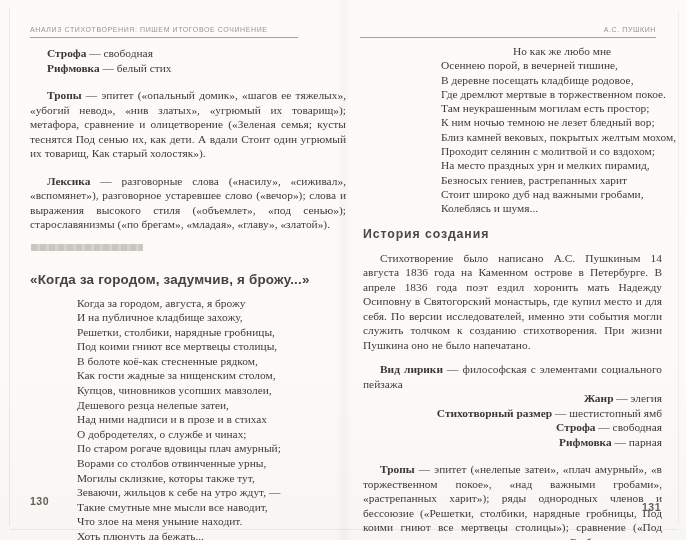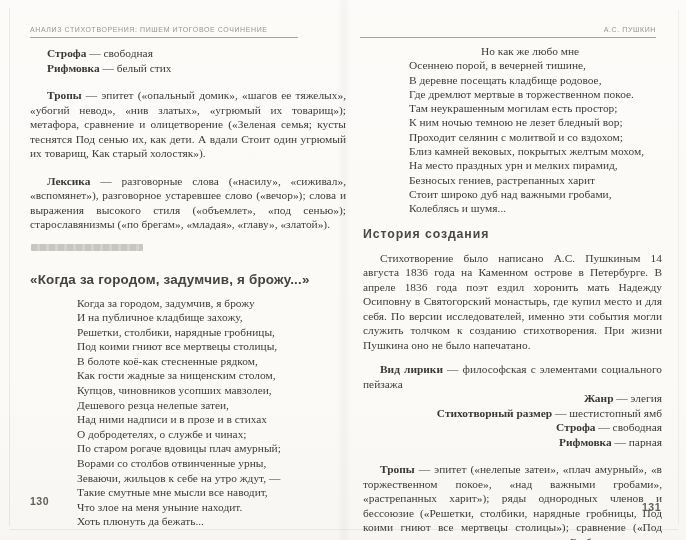--- a/index.html
+++ b/index.html
@@ -49,21 +49,21 @@
   }
 
   .poem-title{
     margin-top:21px;
     font-family:"Liberation Sans","DejaVu Sans",sans-serif;
     font-weight:bold;font-size:13.4px;letter-spacing:0.2px;
     color:#454340;text-align:left;
   }
   .poem{margin-top:9px;font-size:11.4px;line-height:14.6px;}
   .page.left .poem{margin-left:47px;}
-  .page.right .poem{margin-top:4px;margin-left:46px;line-height:14.3px;}
+  .page.right .poem{margin-top:4px;margin-left:78px;line-height:14.3px;}
   .pline{white-space:nowrap;}
   .pline.first-indent{margin-left:72px;}
 
   .section-title{
     margin-top:11px;
     font-family:"Liberation Sans","DejaVu Sans",sans-serif;
     font-weight:bold;font-size:12.3px;letter-spacing:0.9px;
     color:#4a4843;
   }
   .page.right .para.history{margin-top:10px;}
@@ -97,32 +97,33 @@
 
       <p class="para"><b class="lead">Тропы</b><span> — эпитет («опальный домик», «шагов ее тяжелых», «убогий невод», «нив златых», «угрюмый их товарищ»); метафора, сравнение и олицетворение («Зеленая семья; кусты теснятся Под сенью их, как дети. А вдали Стоит один угрюмый их товарищ, Как старый холостяк»).</span></p>
 
       <p class="para"><b class="lead">Лексика</b><span> — разговорные слова («насилу», «сиживал», «вспомянет»), разговорное устаревшее слово («вечор»); слова и выражения высокого стиля («объемлет», «под сенью»); старославянизмы («по брегам», «младая», «главу», «златой»).</span></p>
 
       <div class="artifact"></div>
 
       <div class="poem-title">«Когда за городом, задумчив, я брожу...»</div>
 
       <div class="poem">
-        <div class="pline">Когда за городом, задумчив, я брожу</div>
+        <div class="pline">Когда за городом, августа, я брожу</div>
         <div class="pline">И на публичное кладбище захожу,</div>
         <div class="pline">Решетки, столбики, нарядные гробницы,</div>
         <div class="pline">Под коими гниют все мертвецы столицы,</div>
         <div class="pline">В болоте коё-как стесненные рядком,</div>
         <div class="pline">Как гости жадные за нищенским столом,</div>
         <div class="pline">Купцов, чиновников усопших мавзолеи,</div>
         <div class="pline">Дешевого резца нелепые затеи,</div>
         <div class="pline">Над ними надписи и в прозе и в стихах</div>
         <div class="pline">О добродетелях, о службе и чинах;</div>
         <div class="pline">По старом рогаче вдовицы плач амурный;</div>
         <div class="pline">Ворами со столбов отвинченные урны,</div>
+        <div class="pline">Могилы склизкие, которы также тут,</div>
         <div class="pline">Зеваючи, жильцов к себе на утро ждут, —</div>
         <div class="pline">Такие смутные мне мысли все наводит,</div>
         <div class="pline">Что злое на меня уныние находит.</div>
         <div class="pline">Хоть плюнуть да бежать...</div>
       </div>
     </div>
 
     <div class="pagenum">130</div>
   </div>
 
@@ -130,22 +131,22 @@
     <div class="running-head">А.С. ПУШКИН</div>
 
     <div class="content">
       <div class="poem">
         <div class="pline first-indent">Но как же любо мне</div>
         <div class="pline">Осеннею порой, в вечерней тишине,</div>
         <div class="pline">В деревне посещать кладбище родовое,</div>
         <div class="pline">Где дремлют мертвые в торжественном покое.</div>
         <div class="pline">Там неукрашенным могилам есть простор;</div>
         <div class="pline">К ним ночью темною не лезет бледный вор;</div>
+        <div class="pline">Близ камней вековых, покрытых желтым мохом,</div>
         <div class="pline">Проходит селянин с молитвой и со вздохом;</div>
-        <div class="pline">Близ камней вековых, покрытых желтым мохом,</div>
         <div class="pline">На место праздных урн и мелких пирамид,</div>
         <div class="pline">Безносых гениев, растрепанных харит</div>
         <div class="pline">Стоит широко дуб над важными гробами,</div>
         <div class="pline">Колеблясь и шумя...</div>
       </div>
 
       <div class="section-title">История создания</div>
 
       <p class="para history">Стихотворение было написано А.С. Пушкиным 14 августа 1836 года на Каменном острове в Петербурге. В апреле 1836 года поэт ездил хоронить мать Надежду Осиповну в Святогорский монастырь, где купил место и для себя. По версии исследователей, именно эти события могли служить толчком к созданию стихотворения. При жизни Пушкина оно не было напечатано.</p>
 

